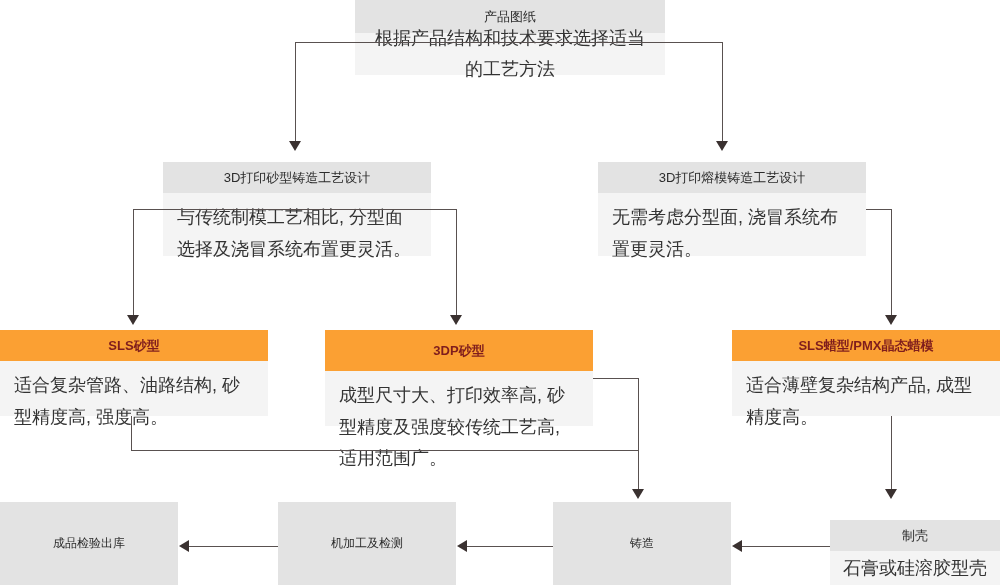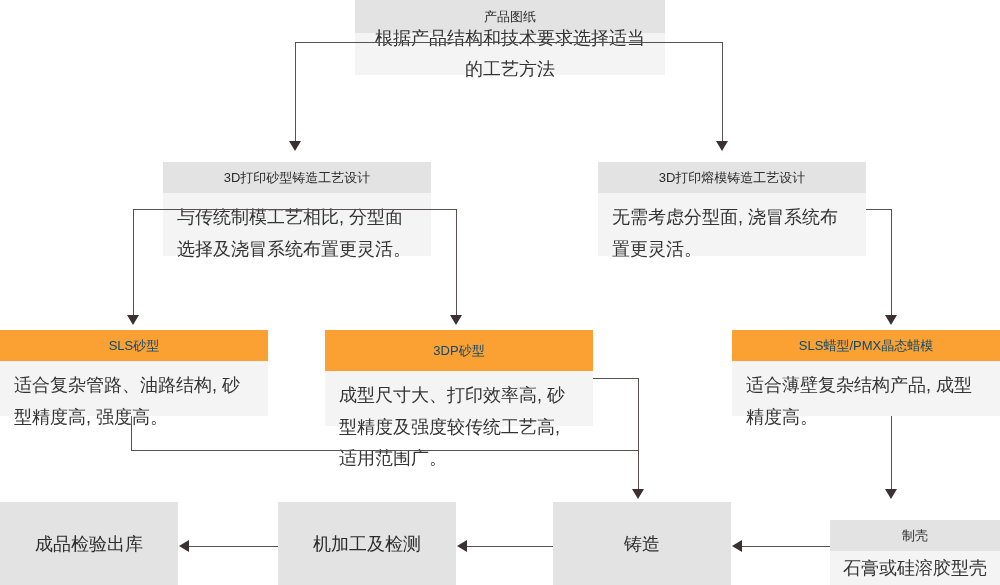--- a/index.html
+++ b/index.html
@@ -31,39 +31,39 @@
     color: #2b2b2b;
     font-size: 13px;
     line-height: 1.2;
     text-align: right;
     display: flex;
     align-items: center;
     justify-content: center;
   }
   .node .hdr.orange {
     background: #fba033;
-    color: #0c4a6e;
-    font-weight: normal;
+    color: #7f1d1d;
+    font-weight: bold;
   }
   .node .body {
     box-sizing: border-box;
     width: 100%;
     background: #f4f4f4;
     color: #333333;
     font-size: 18px;
     line-height: 1.75;
     padding: 9px 14px 10px 14px;
     text-align: left;
   }
   .node.plain {
     background: #e3e3e3;
     display: flex;
     align-items: center;
     justify-content: center;
-    font-size: 18px;
+    font-size: 12px;
     color: #2b2b2b;
   }
   .node .body.center {
     text-align: center;
   }
 
   
   .ln {
     position: absolute;
     background: #595150;

